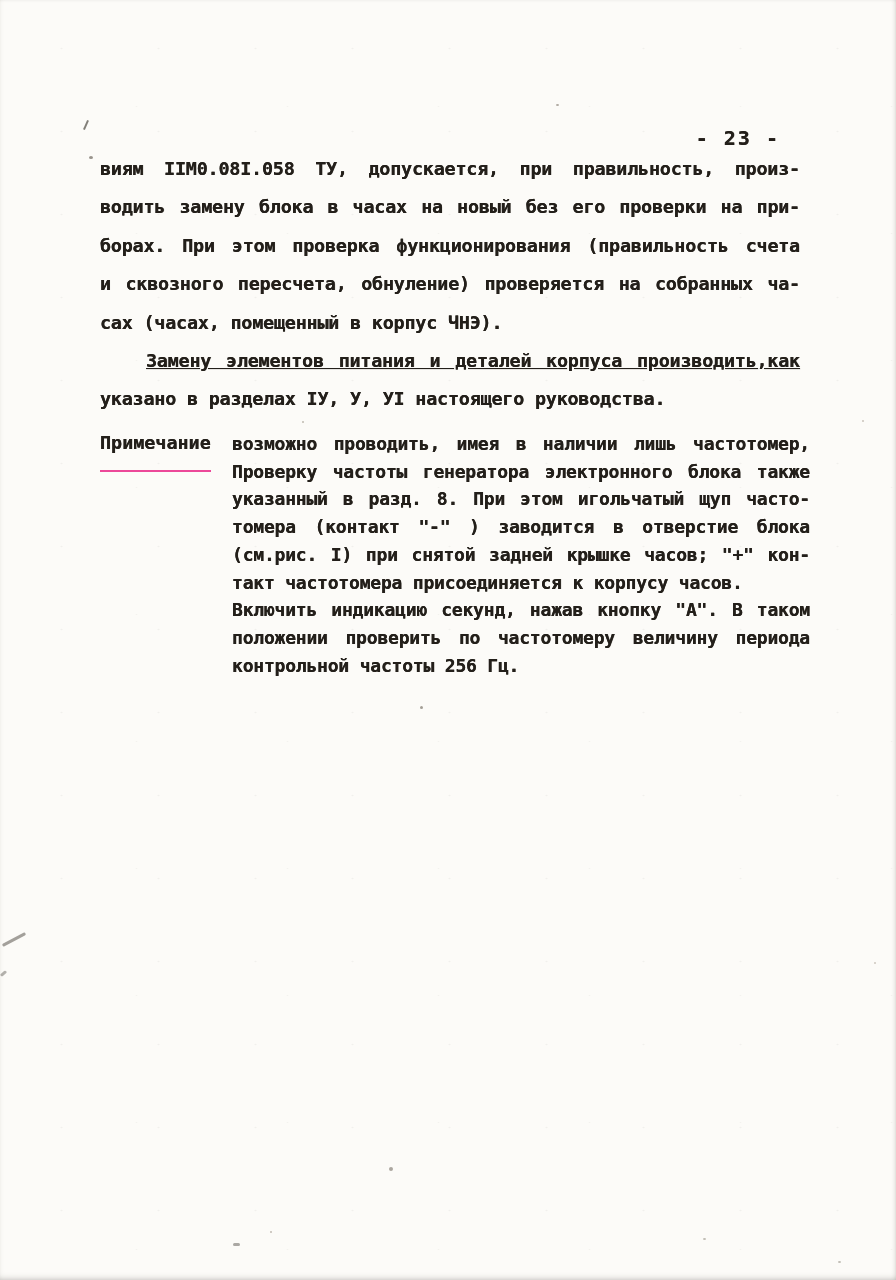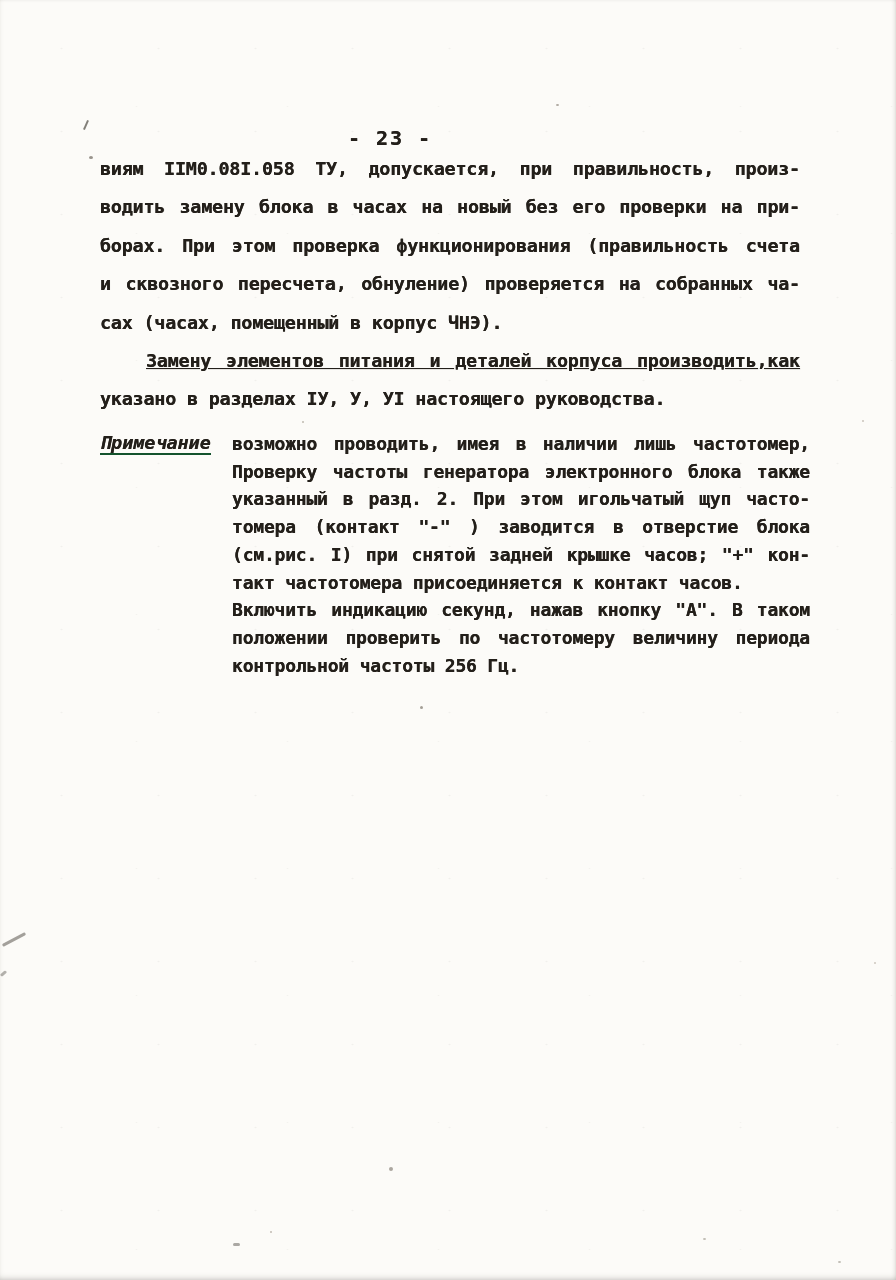--- a/index.html
+++ b/index.html
@@ -18,21 +18,21 @@
     font-weight: 700;
   }
   .ink {
     text-shadow: 0 0 0.5px rgba(35, 31, 26, 0.9), 0.3px 0.3px 0 rgba(35, 31, 26, 0.35);
   }
   .pagenum {
     position: absolute;
     top: 126px;
     left: 0;
     width: 780px;
-    text-align: center;
+    text-align: right;
     font-size: 20px;
     letter-spacing: 2px;
     white-space: pre;
   }
   .body-text {
     position: absolute;
     top: 150px;
     left: 100px;
     width: 700px;
     font-size: 18.4px;
@@ -40,23 +40,22 @@
     letter-spacing: -0.2px;
   }
   .note-label {
     position: absolute;
     top: 429px;
     left: 100px;
     font-size: 18.4px;
     line-height: 28px;
   }
   .note-label span {
-    border-bottom: 2px solid #14532d;
-    padding-bottom: 0;
-    font-style: italic;
+    border-bottom: 2px solid #ec4899;
+    padding-bottom: 17px;
   }
   .note-body {
     position: absolute;
     top: 430px;
     left: 232px;
     width: 578px;
     font-size: 18px;
     line-height: 27.7px;
     letter-spacing: -0.2px;
   }
@@ -121,24 +120,24 @@
     </div>
   </div>
 
   <div class="note-label ink">
     <span>Примечание</span>
   </div>
 
   <div class="note-body ink">
     <div class="ln j">возможно проводить, имея в наличии лишь частотомер,</div>
     <div class="ln j">Проверку частоты генератора электронного блока также</div>
-    <div class="ln j">указанный в разд. 2. При этом игольчатый щуп часто-</div>
+    <div class="ln j">указанный в разд. 8. При этом игольчатый щуп часто-</div>
     <div class="ln j">томера (контакт "-" ) заводится в отверстие блока</div>
     <div class="ln j">(см.рис. I) при снятой задней крышке часов; "+" кон-</div>
-    <div class="ln">такт частотомера присоединяется к контакт часов.</div>
+    <div class="ln">такт частотомера присоединяется к корпусу часов.</div>
     <div class="ln j">Включить индикацию секунд, нажав кнопку "А". В таком</div>
     <div class="ln j">положении проверить по частотомеру величину периода</div>
     <div class="ln">контрольной частоты  256 Гц.</div>
   </div>
 
   <div class="mark" style="left:85px; top:120px; width:2px; height:10px; transform:rotate(24deg); opacity:.75;"></div>
   <div class="spk" style="left:89px; top:156px; width:4px; height:3px; background:#6d675e; opacity:.7;"></div>
   <div class="spk" style="left:556px; top:104px; width:3px; height:2px; background:#9a948a; opacity:.8;"></div>
   <div class="spk" style="left:420px; top:706px; width:3px; height:3px; background:#8d877d; opacity:.8;"></div>
   <div class="spk" style="left:302px; top:421px; width:2px; height:2px; background:#b0aa9f; opacity:.8;"></div>

